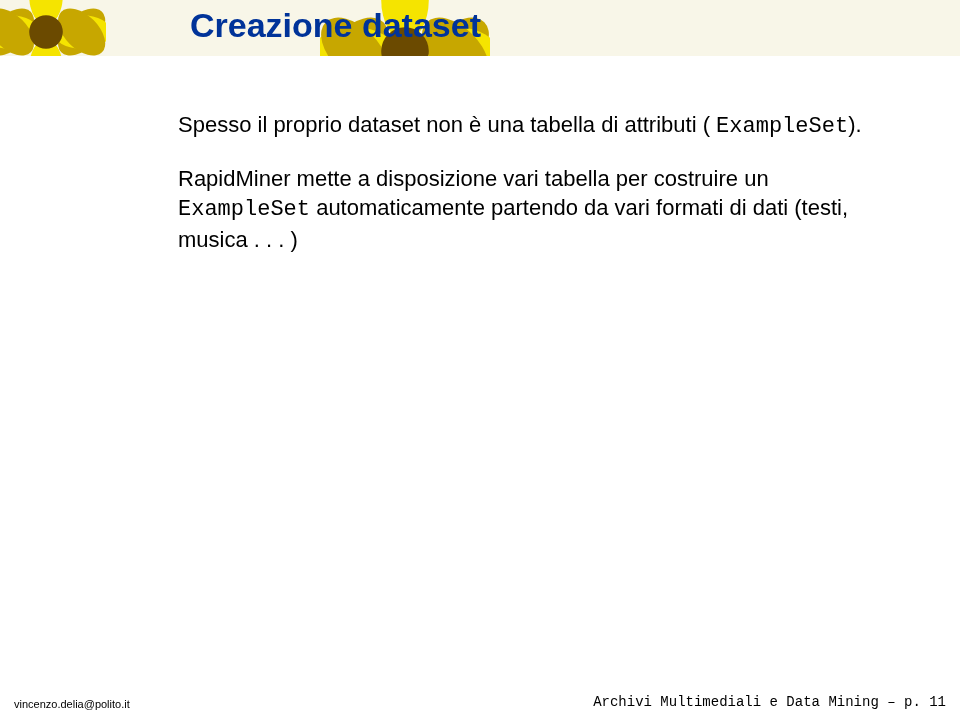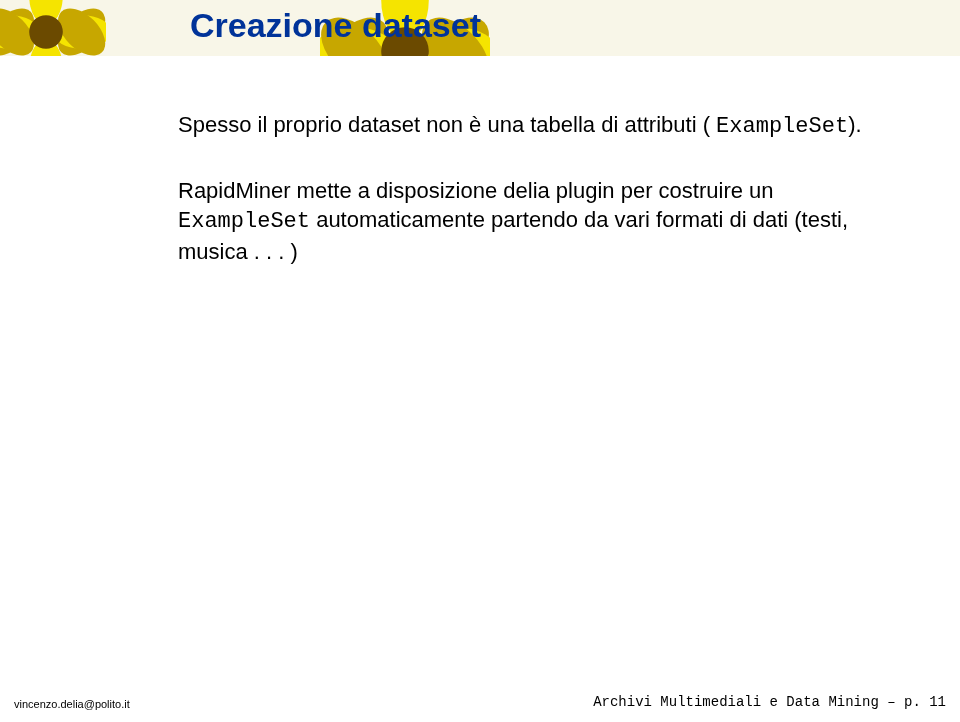--- a/index.html
+++ b/index.html
@@ -31,21 +31,21 @@
     color: #003399;
     margin-left: 12px;
   }
   .content {
     position: absolute;
     left: 178px; top: 110px; right: 60px;
     font-size: 22px;
     color: #000;
     line-height: 1.35;
   }
-  .para1 { margin-bottom: 34px; }
+  .para1 { margin-bottom: 22px; }
   .code { font-family: "Courier New", Courier, monospace; }
   .footer-left {
     position: absolute;
     left: 14px; bottom: 12px;
     font-size: 11px;
     color: #000;
   }
   .footer-right {
     position: absolute;
     right: 14px; bottom: 12px;
@@ -90,18 +90,18 @@
   </svg>
 </div>
 
 <div class="title">Creazione dataset</div>
 
 <div class="content">
   <p class="para1">
     <span>Spesso il proprio dataset non è una tabella di attributi ( </span><span class="code">ExampleSet</span><span>).</span>
   </p>
   <p>
-    <span>RapidMiner mette a disposizione delia plugin per costruire un </span><span class="code">ExampleSet</span><span> automaticamente partendo da vari formati di dati (testi, musica . . . )</span>
+    <span>RapidMiner mette a disposizione vari tabella per costruire un </span><span class="code">ExampleSet</span><span> automaticamente partendo da vari formati di dati (testi, musica . . . )</span>
   </p>
 </div>
 
 <div class="footer-left">vincenzo.delia@polito.it</div>
 <div class="footer-right">Archivi Multimediali e Data Mining – p. 11</div>
 
 </body></html>

